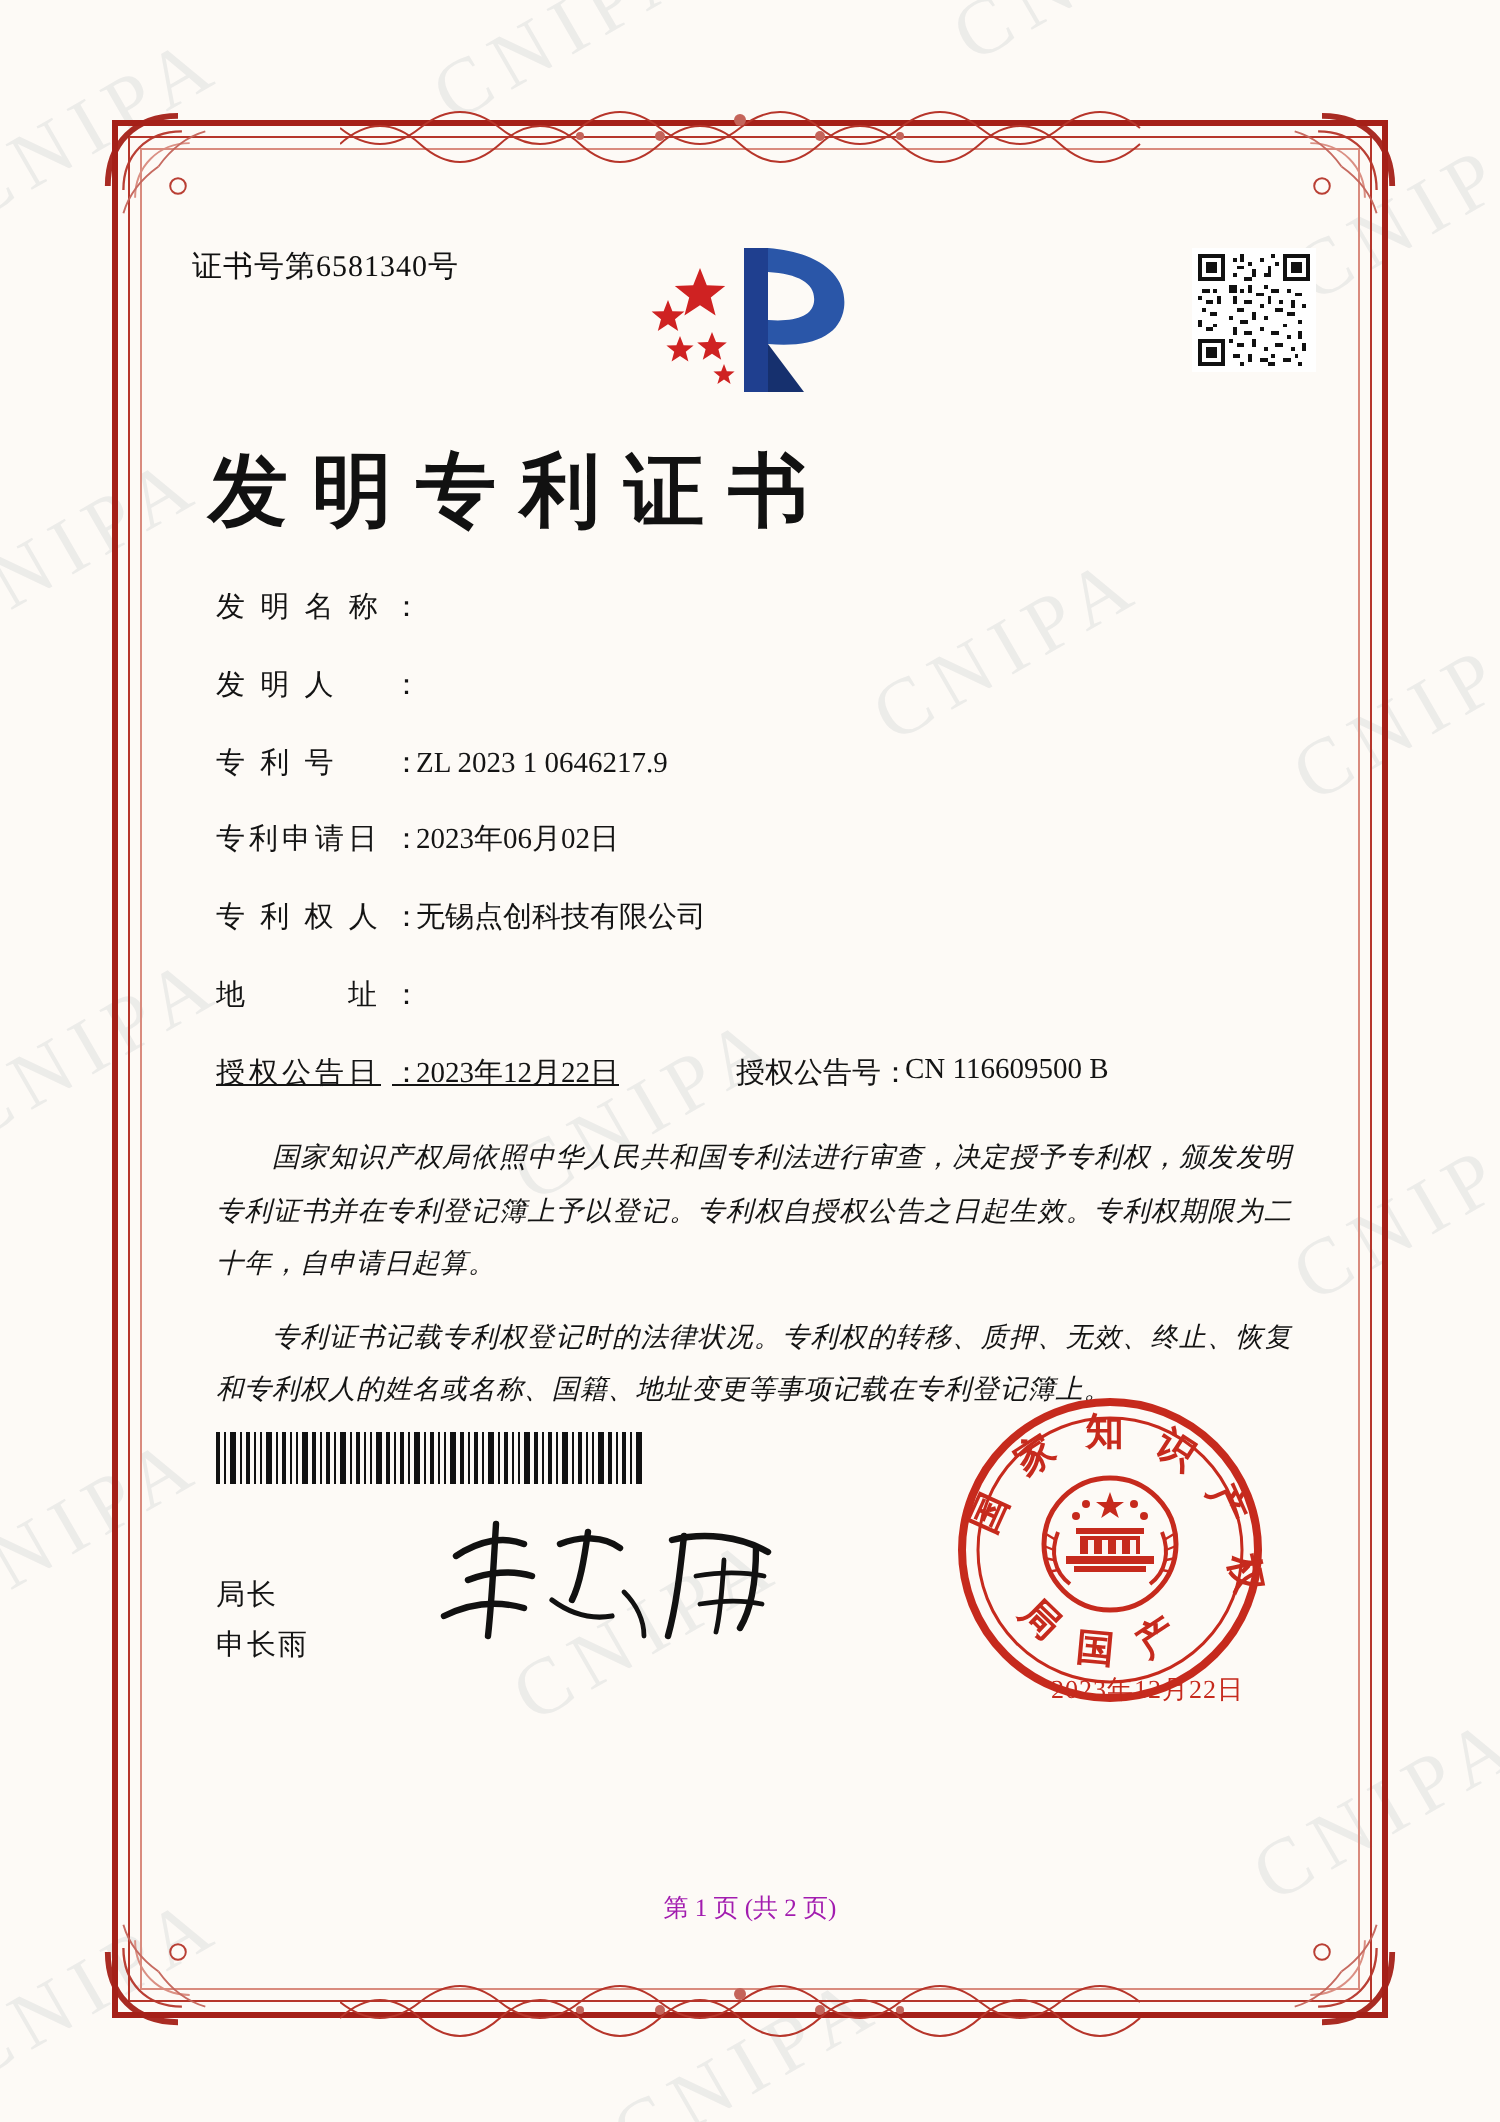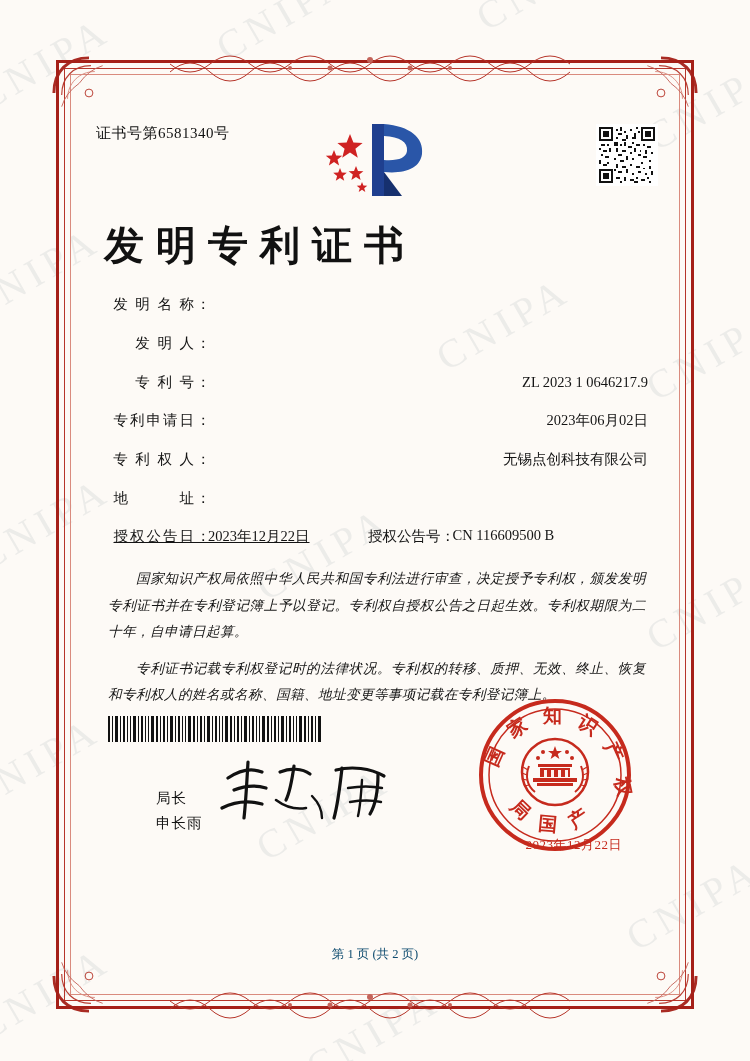--- a/index.html
+++ b/index.html
@@ -144,21 +144,20 @@
     font-family: "DejaVu Serif", serif;
     font-weight: 700;
     text-indent: 12px;
   }
 
   .fields {
     position: absolute;
     left: 16px;
     right: 10px;
     top: 198px;
-    text-align: right;
   }
   .field-row {
     display: flex;
     align-items: flex-start;
     margin-bottom: 17px;
     font-size: 14.5px;
     color: #141414;
     line-height: 1.5;
   }
   .field-label {
@@ -237,39 +236,38 @@
   }
 
   .director {
     position: absolute;
     left: 16px;
     top: 690px;
     font-size: 14.5px;
     color: #141414;
     line-height: 1.75;
     letter-spacing: 1px;
-    margin-left: 48px;
   }
 
   .signature {
     position: absolute;
     left: 126px;
     top: 660px;
     width: 180px;
     height: 70px;
   }
 
   .page-number {
     position: absolute;
     left: 0;
     right: 0;
     bottom: 12px;
     text-align: center;
     font-size: 12.5px;
-    color: #0c4a6e;
+    color: #a21caf;
   }
 
   .footer-note {
     position: absolute;
     left: 0;
     right: 0;
     bottom: 12px;
     text-align: center;
     font-size: 15px;
     letter-spacing: 2px;

